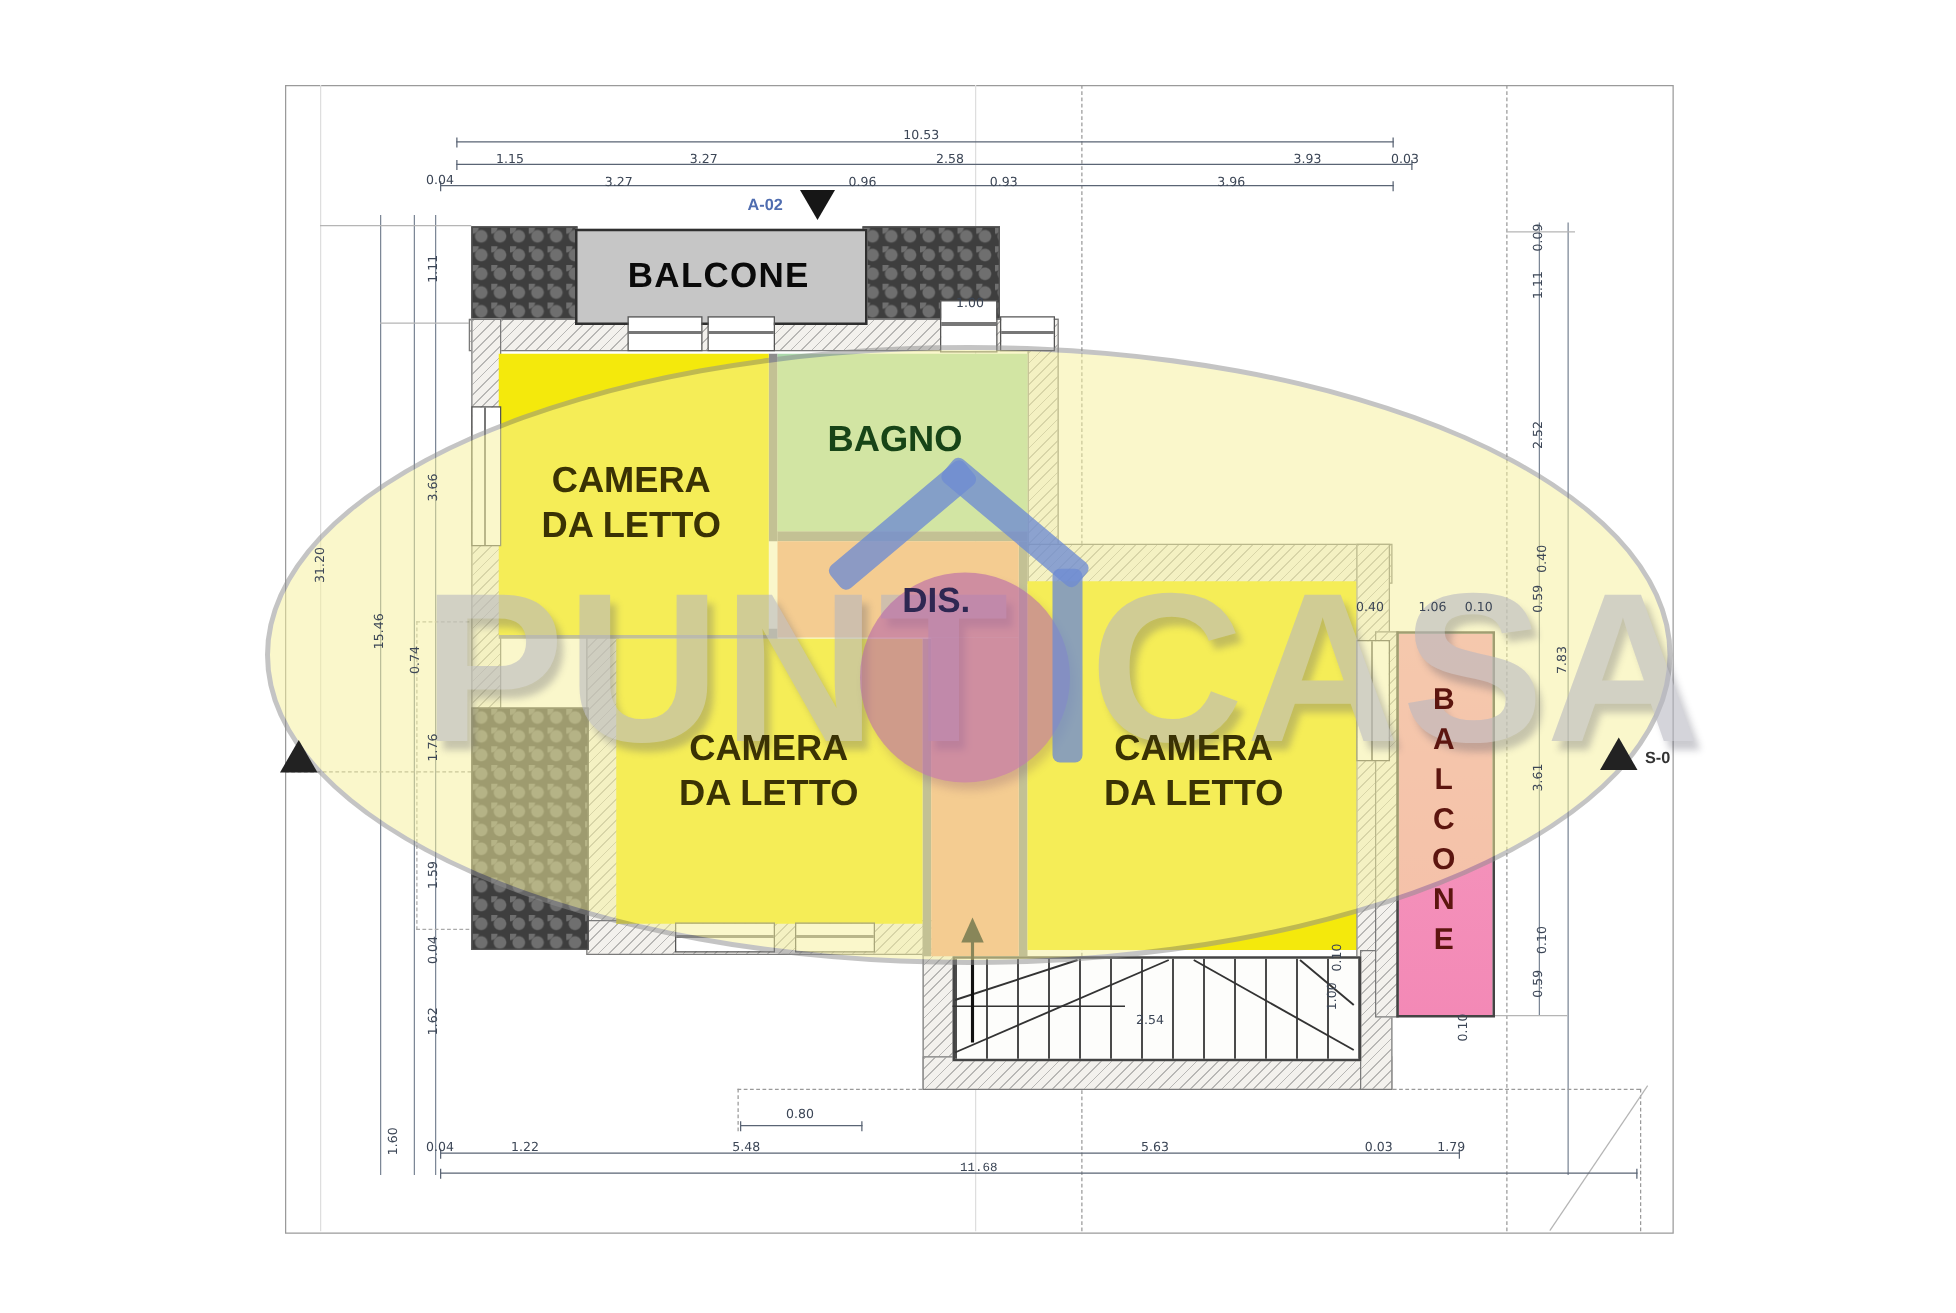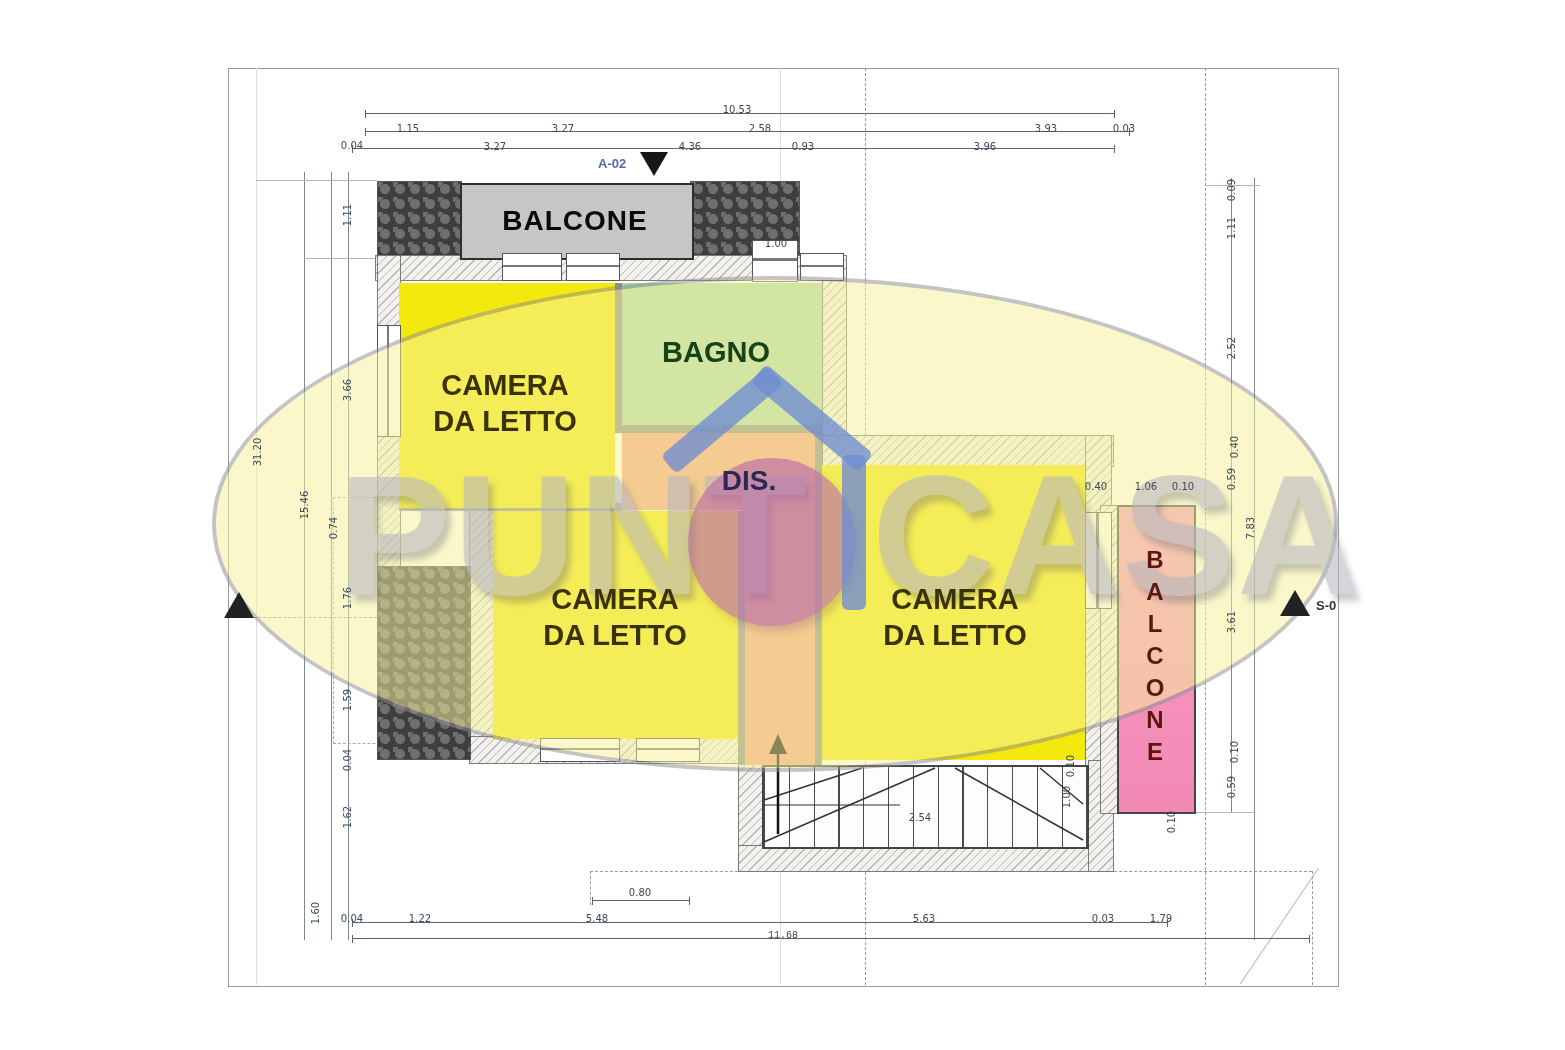--- a/index.html
+++ b/index.html
@@ -168,21 +168,21 @@
 
   <div id="dim-layer" class="abs" style="left:0;top:0;width:1565px;height:1050px;z-index:55;pointer-events:none;">
       <span class="dim" style="left: 737px; top: 109px;">10.53</span>
       <span class="dim" style="left: 408px; top: 128px;">1.15</span>
       <span class="dim" style="left: 563px; top: 128px;">3.27</span>
       <span class="dim" style="left: 760px; top: 128px;">2.58</span>
       <span class="dim" style="left: 1046px; top: 128px;">3.93</span>
       <span class="dim" style="left: 1124px; top: 128px;">0.03</span>
       <span class="dim" style="left: 352px; top: 145px;">0.04</span>
       <span class="dim" style="left: 495px; top: 146px;">3.27</span>
-      <span class="dim" style="left: 690px; top: 146px;">4.36</span>
+      <span class="dim" style="left: 690px; top: 146px;">0.96</span>
       <span class="dim" style="left: 803px; top: 146px;">0.93</span>
       <span class="dim" style="left: 985px; top: 146px; text-align: center;">3.96</span>
       <span class="dim" style="left: 776px; top: 243px;">1.00</span>
       <span class="dim rot" style="left: 347px; top: 215px;">1.11</span>
       <span class="dim rot" style="left: 347px; top: 390px;">3.66</span>
       <span class="dim rot" style="left: 333px; top: 528px;">0.74</span>
       <span class="dim rot" style="left: 347px; top: 598px;">1.76</span>
       <span class="dim rot" style="left: 347px; top: 700px;">1.59</span>
       <span class="dim rot" style="left: 347px; top: 760px;">0.04</span>
       <span class="dim rot" style="left: 347px; top: 817px;">1.62</span>

